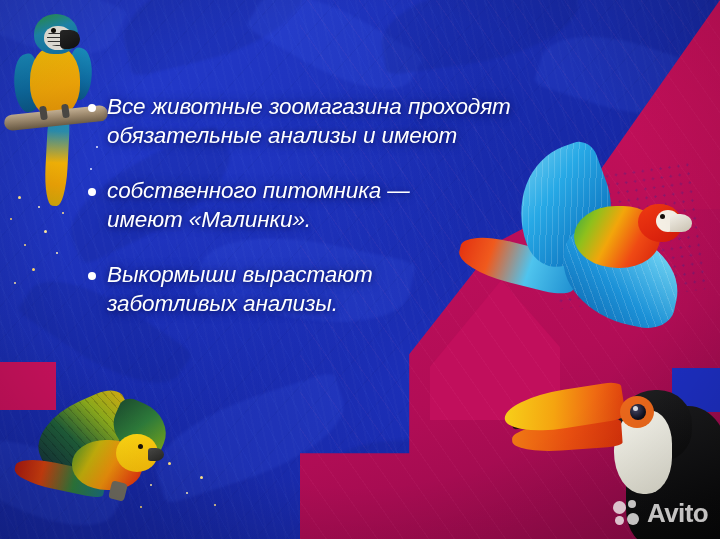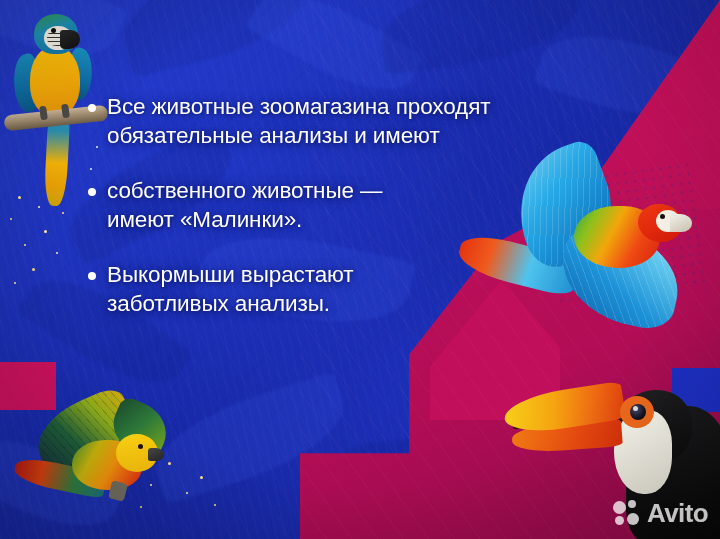--- a/index.html
+++ b/index.html
@@ -145,21 +145,21 @@
   .cn-head{position:absolute;left:98px;top:34px;width:42px;height:38px;border-radius:50%;
     background:linear-gradient(150deg,#ffd914 0%,#f5b808 100%);}
   .cn-beak{position:absolute;left:130px;top:48px;width:16px;height:13px;border-radius:4px 60% 60% 20%;
     background:linear-gradient(150deg,#4a4a48,#232321);}
   .cn-eye{position:absolute;left:120px;top:44px;width:5px;height:5px;border-radius:50%;background:#1a1208;}
   .cn-foot{position:absolute;left:92px;top:82px;width:16px;height:18px;border-radius:4px;
     background:#6e6a5e;transform:rotate(14deg);}
 
   
   .copy{position:absolute;left:88px;top:92px;width:452px;z-index:40;}
-  .bullet{position:relative;padding-left:19px;margin-bottom:26px;}
+  .bullet{position:relative;padding-left:19px;margin-bottom:26px;font-style:italic;}
   .bullet:last-child{margin-bottom:0;margin-top:12px;}
   .dot{position:absolute;left:0;top:12px;width:8px;height:8px;border-radius:50%;background:#fff;}
   .bullet p{margin:0;color:#ffffff;font-size:22.5px;line-height:29px;
     letter-spacing:-.1px;
     text-shadow:0 1px 5px rgba(4,10,60,.60),0 0 14px rgba(4,10,60,.40);}
 
   
   .avito{position:absolute;right:12px;bottom:12px;display:flex;align-items:flex-start;gap:7px;
     opacity:.80;z-index:60;}
   .avito-mark{position:relative;width:27px;height:27px;}
@@ -277,21 +277,21 @@
   <div class="copy">
 
     <div class="bullet">
       <span class="dot"></span>
       <p>Все животные зоомагазина проходят</p>
       <p>обязательные анализы и имеют</p>
     </div>
 
     <div class="bullet">
       <span class="dot"></span>
-      <p>собственного животные —</p>
+      <p>собственного питомника —</p>
       <p>имеют «Малинки».</p>
     </div>
 
     <div class="bullet">
       <span class="dot"></span>
       <p>Выкормыши вырастают</p>
       <p>заботливых анализы.</p>
     </div>
 
   </div>

